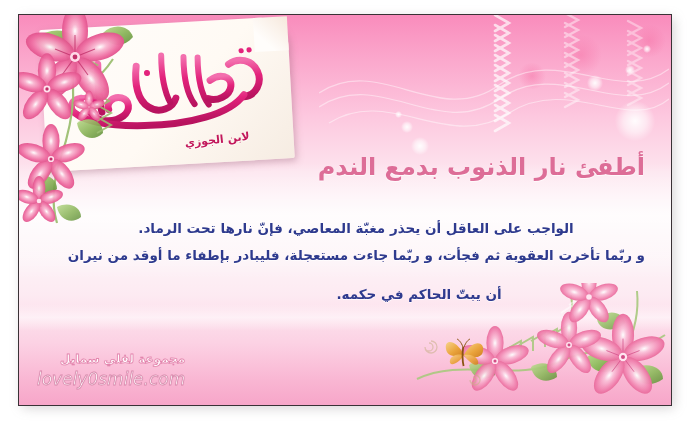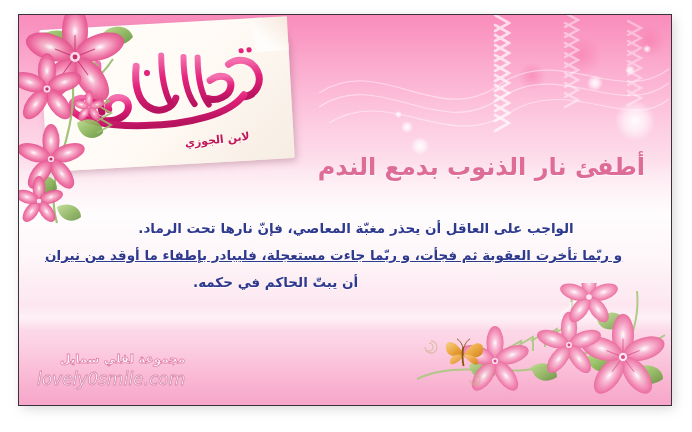--- a/index.html
+++ b/index.html
@@ -102,23 +102,23 @@
   .body-block{
     position:absolute;right:26px;top:200px;left:26px;
     direction:rtl;text-align:justify;
   }
   .body-line{
     color:#2e3a8e;font-size:13.5px;font-weight:bold;
     line-height:27px;white-space:nowrap;
     text-shadow:0 1px 0 rgba(255,255,255,.7);
   }
   .ln1{text-align:center;padding-left:22px;}
-  .ln2{text-align:left;text-decoration:underline;}
+  .ln2{text-align:right;}
   .ln3{text-align:center;}
-  .ln4{text-align:left;padding-left:148px;}
+  .ln4{text-align:center;padding-left:148px;margin-top:12px;}
 
   
   .watermark{
     position:absolute;left:96px;top:236px;width:430px;
     font-style:italic;font-weight:bold;font-size:46px;
     color:rgba(236,150,185,.26);
     letter-spacing:1px;pointer-events:none;
     font-family:"DejaVu Serif","Liberation Serif",serif;
   }
 

